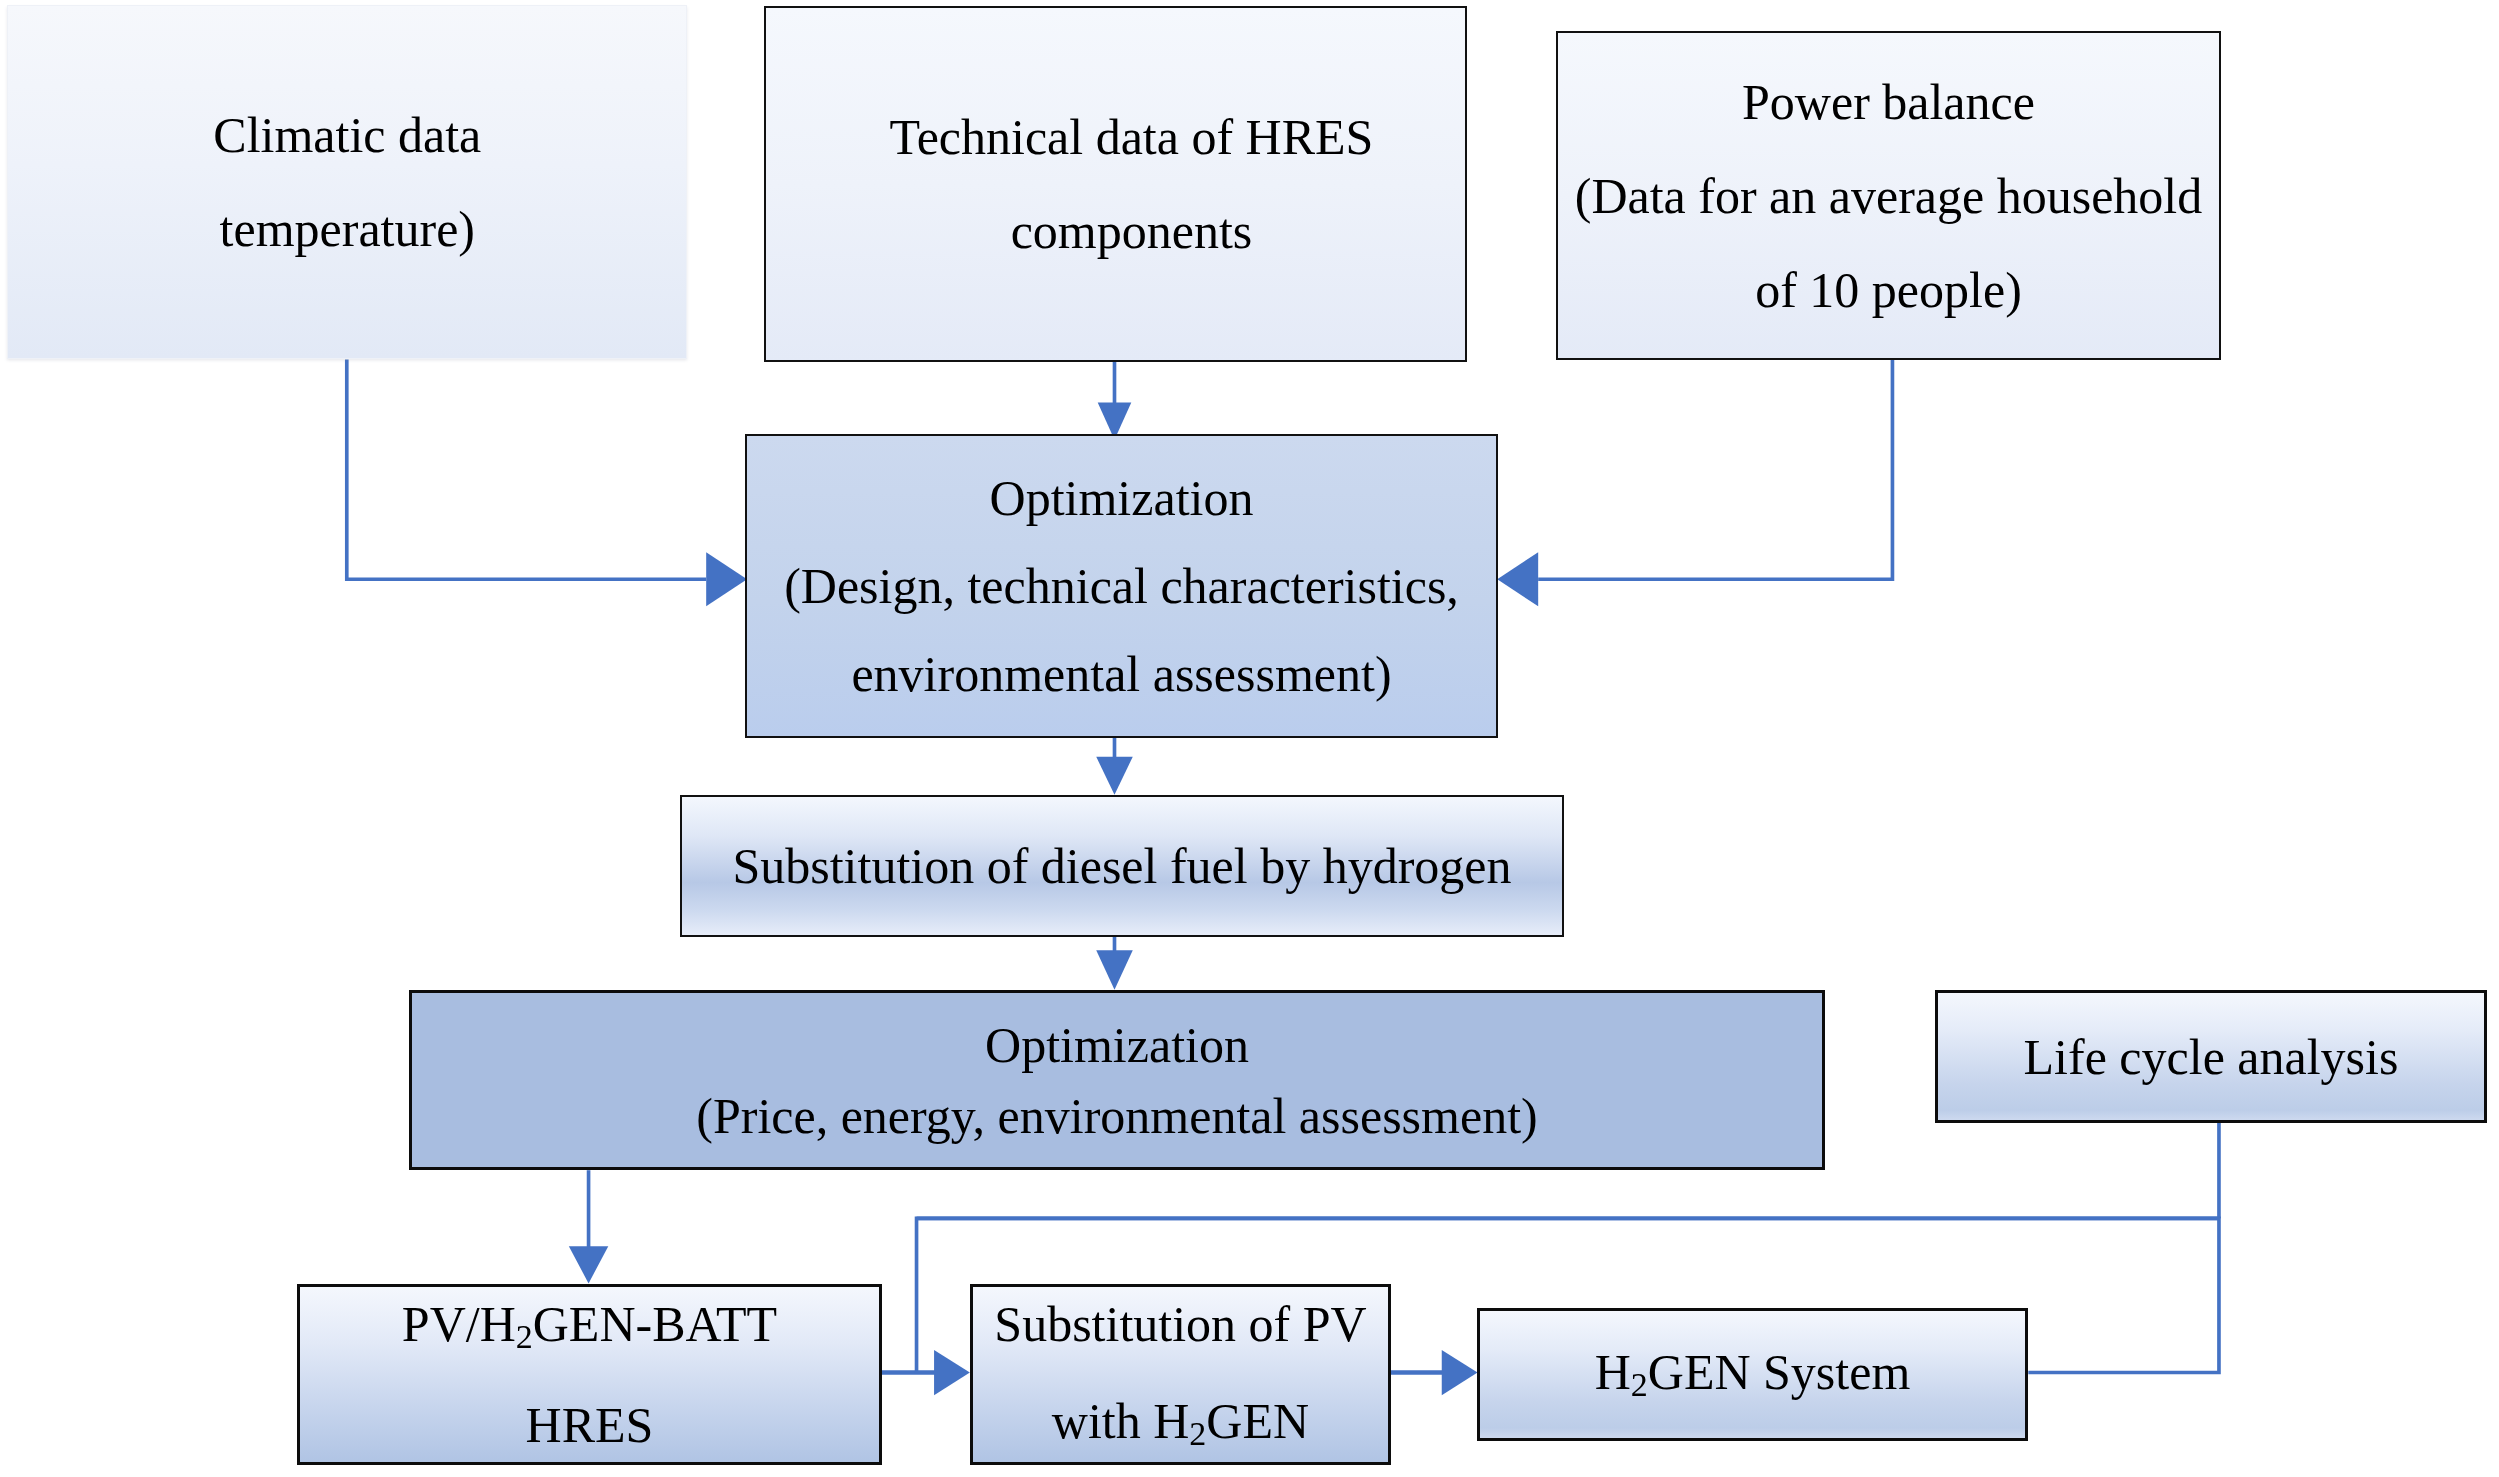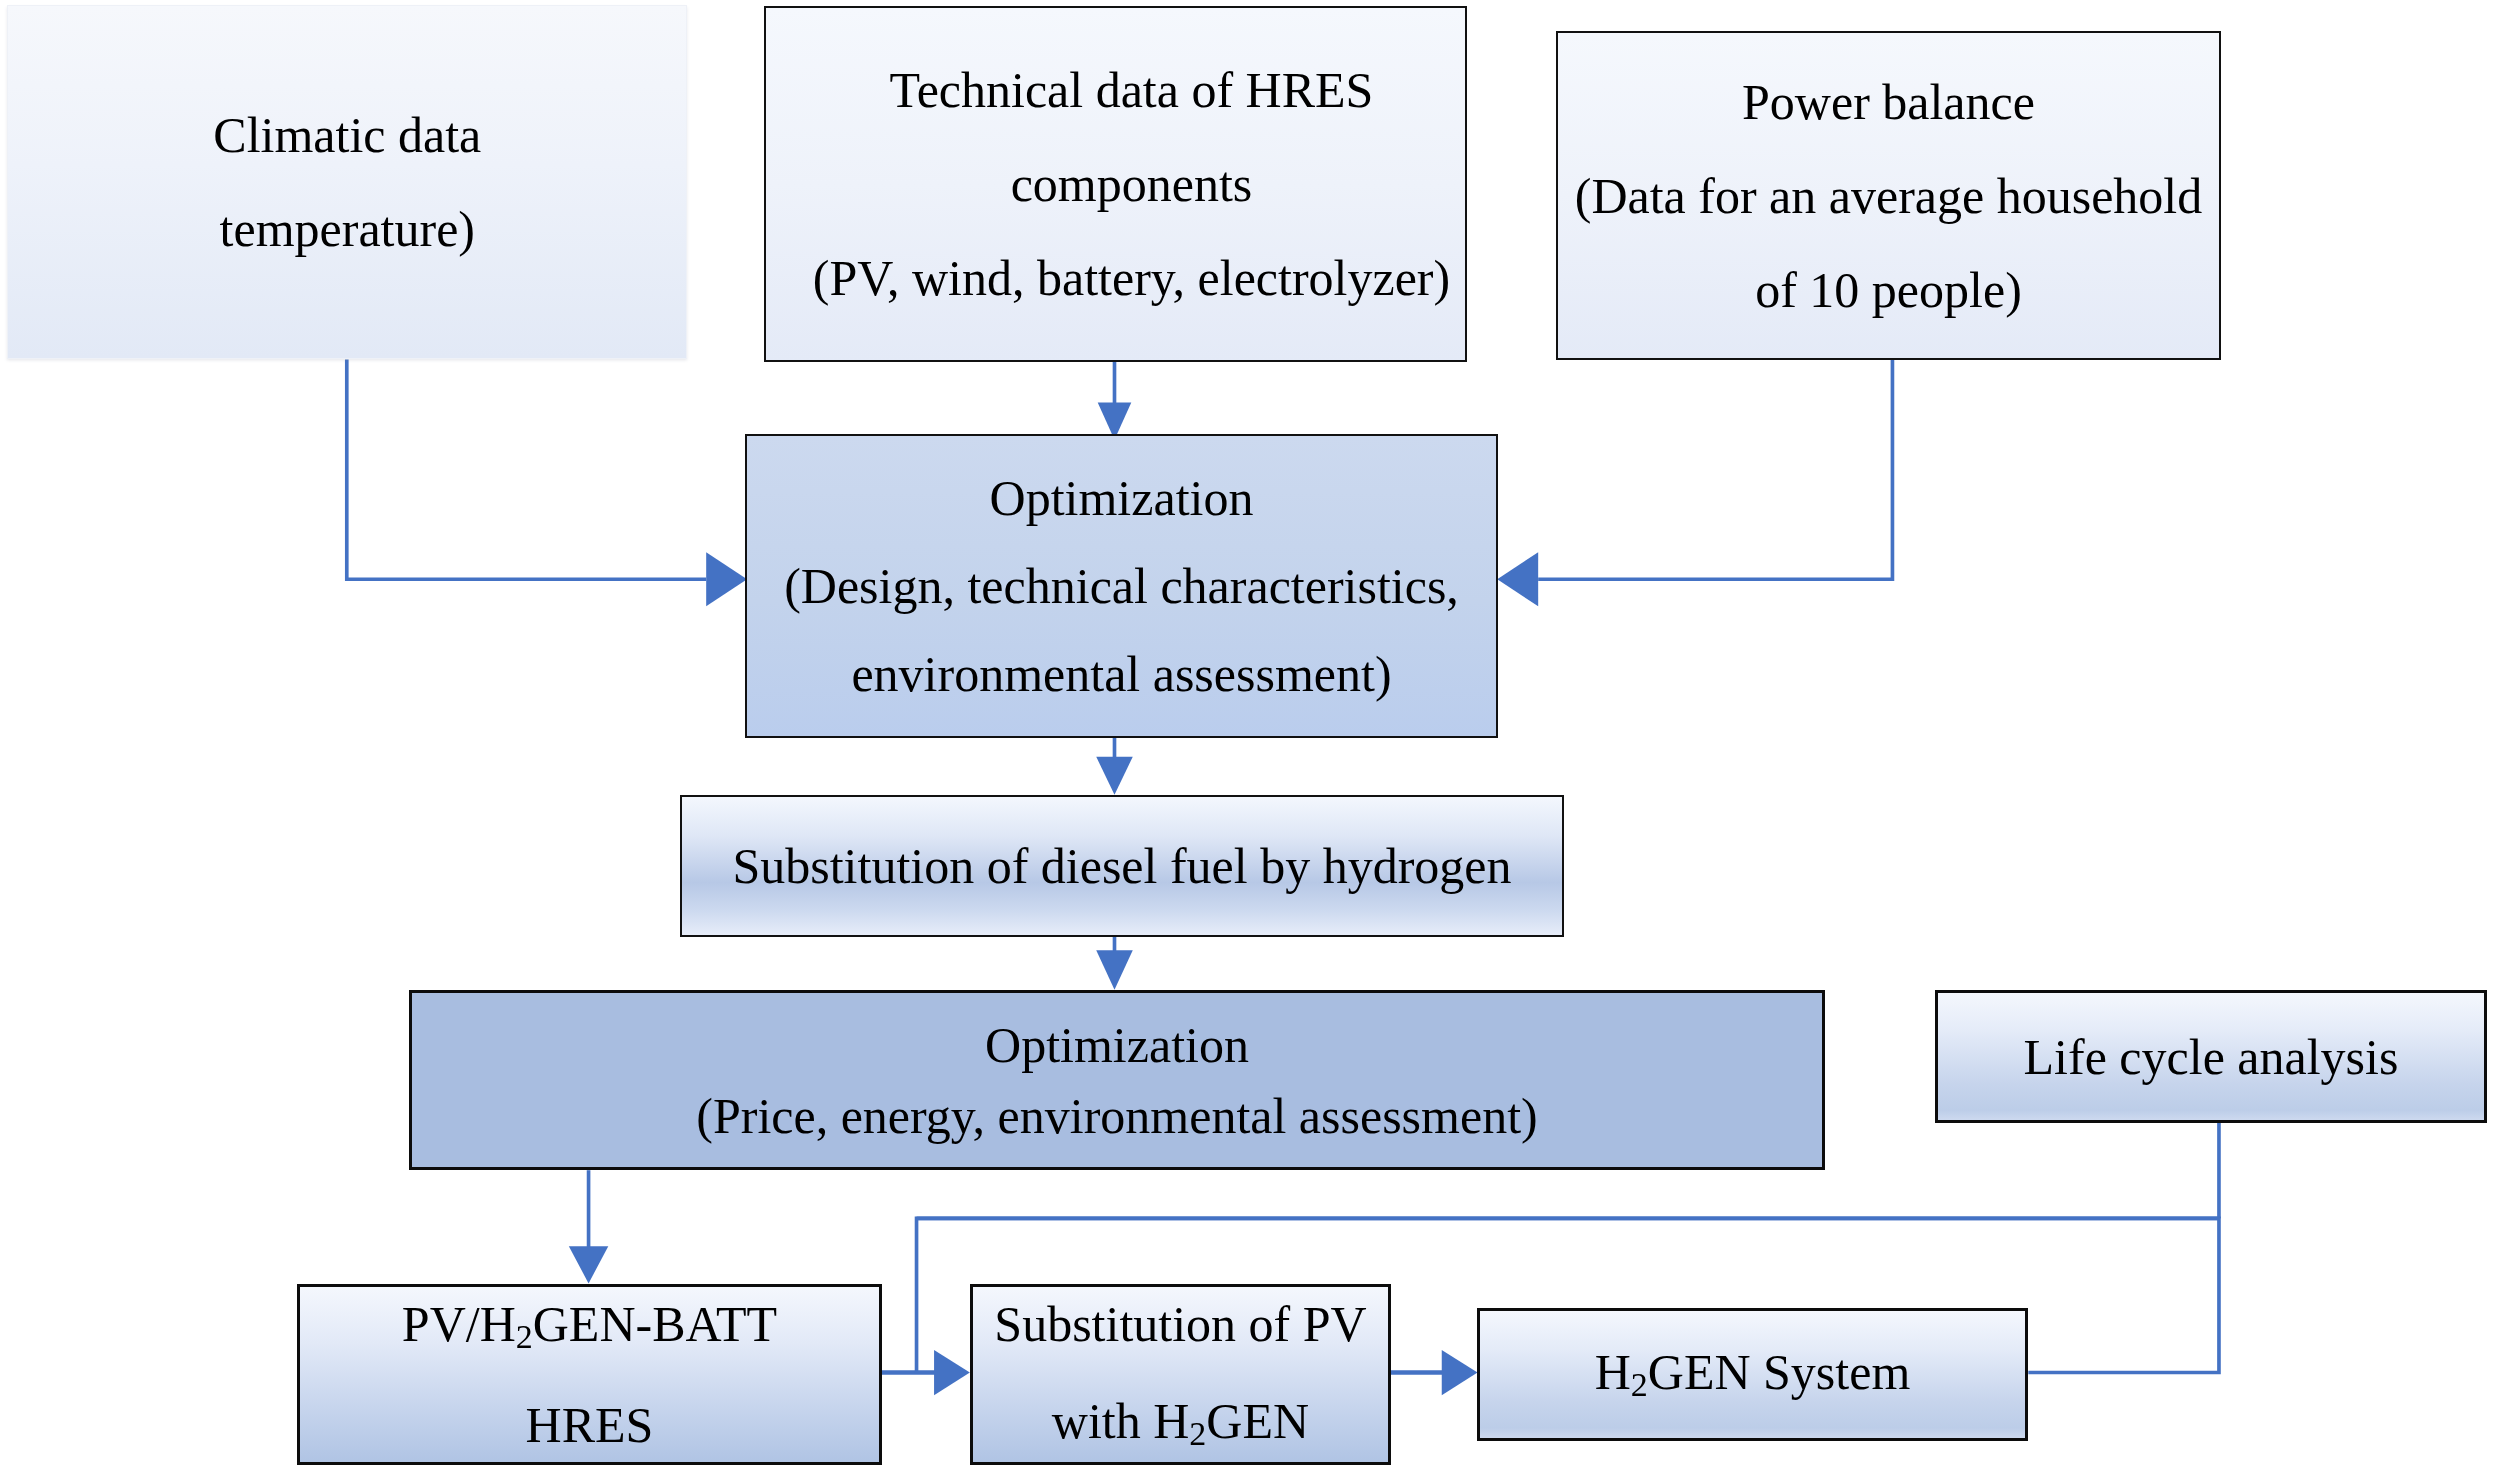--- a/index.html
+++ b/index.html
@@ -150,21 +150,20 @@
   </svg>
 
   <div class="node style-pale" style="left:7.3px; top:5.1px; width:680px; height:354px;">
     <span class="ln">Climatic data</span>
     <span class="ln" style="margin-top:38px;">temperature)</span>
   </div>
 
   <div class="node style-lightbordered" style="left:764px; top:5.8px; width:703px; height:356px;padding-left:32px;">
     <span class="ln">Technical data of HRES</span>
     <span class="ln" style="margin-top:38px;">components</span>
-    <span class="ln" style="margin-top:38px;">(PV, wind, battery, electrolyzer)</span>
   </div>
 
   <div class="node style-lightbordered" style="left:1556px; top:31px; width:665px; height:329px;">
     <span class="ln">Power balance</span>
     <span class="ln" style="margin-top:38px;">(Data for an average household</span>
     <span class="ln" style="margin-top:38px;">of 10 people)</span>
   </div>
 
   <div class="node style-midblue" style="left:745px; top:434px; width:753px; height:304px;">
     <span class="ln">Optimization</span>

